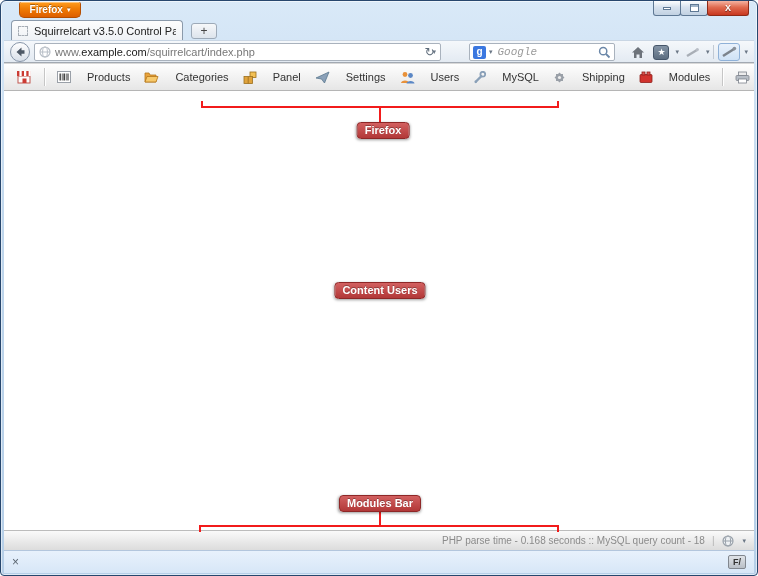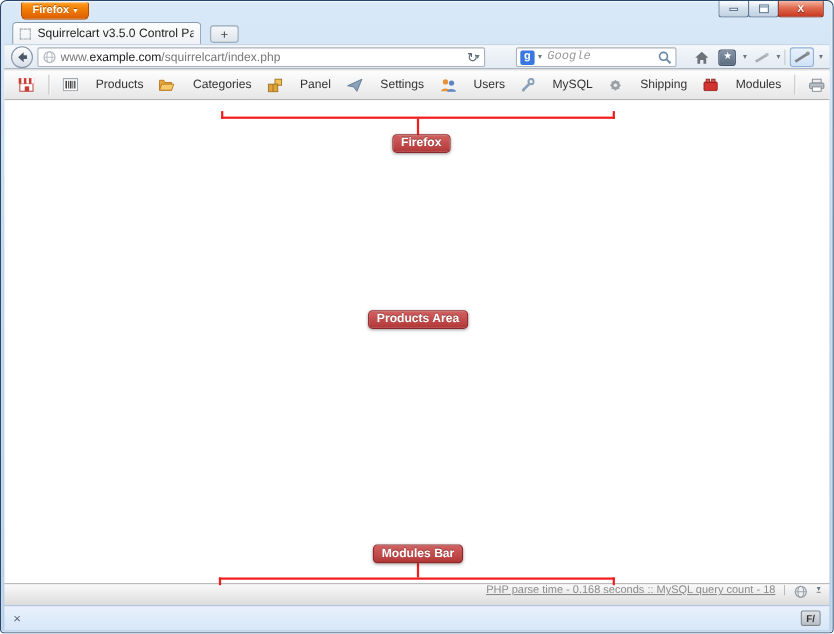--- a/index.html
+++ b/index.html
@@ -70,22 +70,22 @@
     background:linear-gradient(#fefefe,#e6e6e6);border-top:1px solid #d8d8d8;border-bottom:1px solid #b5b5b5;
     display:flex;align-items:center;padding:0 6px;gap:2px;font-size:11px;color:#333;}
   .tb-btn{display:flex;align-items:center;gap:16px;padding:3px 6px;border-radius:3px;white-space:nowrap;}
   .tb-sep{width:1px;height:18px;background:#c6c6c6;box-shadow:1px 0 0 #fff;margin:0 4px;flex:none;}
   .tb-spacer{flex:1;}
   .icon{display:inline-flex;align-items:center;justify-content:center;flex:none;}
 
   
   #statusbar{position:absolute;left:3px;right:3px;top:529px;height:20px;
     background:linear-gradient(#fafafa,#dcdcdc);border-top:1px solid #bcbcbc;
-    display:flex;justify-content:flex-end;gap:7px;padding:0 8px;
-    font-size:10px;color:#8b8b8b;text-decoration:underline;}
+    display:flex;align-items:center;justify-content:flex-end;gap:7px;padding:0 8px;
+    font-size:10px;color:#8b8b8b;}
   .status-sep{color:#b3b3b3;}
   #addonbar{position:absolute;left:3px;right:3px;top:549px;height:23px;
     background:linear-gradient(#e8f1fc,#d7e6f7);border-top:1px solid #b3c6dd;
     display:flex;align-items:center;padding:0 8px;}
   #addon-close{color:#5a6570;font-size:12px;line-height:1;}
   #addon-right{margin-left:auto;display:flex;align-items:center;}
   #firebug-button{font-size:9px;font-weight:bold;color:#333;background:linear-gradient(#dfe3e8,#b9bfc7);
     border:1px solid #81878f;border-radius:2px;padding:1px 4px;}
 
   
@@ -306,19 +306,19 @@
     <span id="addon-close">×</span>
     <span id="addon-right">
       <span id="firebug-button">F/</span>
     </span>
   </div>
 
   <div id="bracket-toolbar"></div>
   <div class="ann-line" style="left:378px;top:107px;width:2px;height:15px;"></div>
   <div class="ann-label" style="left:382px;top:121px;">Firefox</div>
 
-  <div class="ann-label" style="left:379px;top:281px;">Products Area</div>
+  <div class="ann-label" style="left:379px;top:281px;">Content Users</div>
 
   <div class="ann-label" style="left:379px;top:494px;">Modules Bar</div>
   <div class="ann-line" style="left:378px;top:511px;width:2px;height:13px;"></div>
   <div id="bracket-status"></div>
 
 </div>
 
 </body></html>

